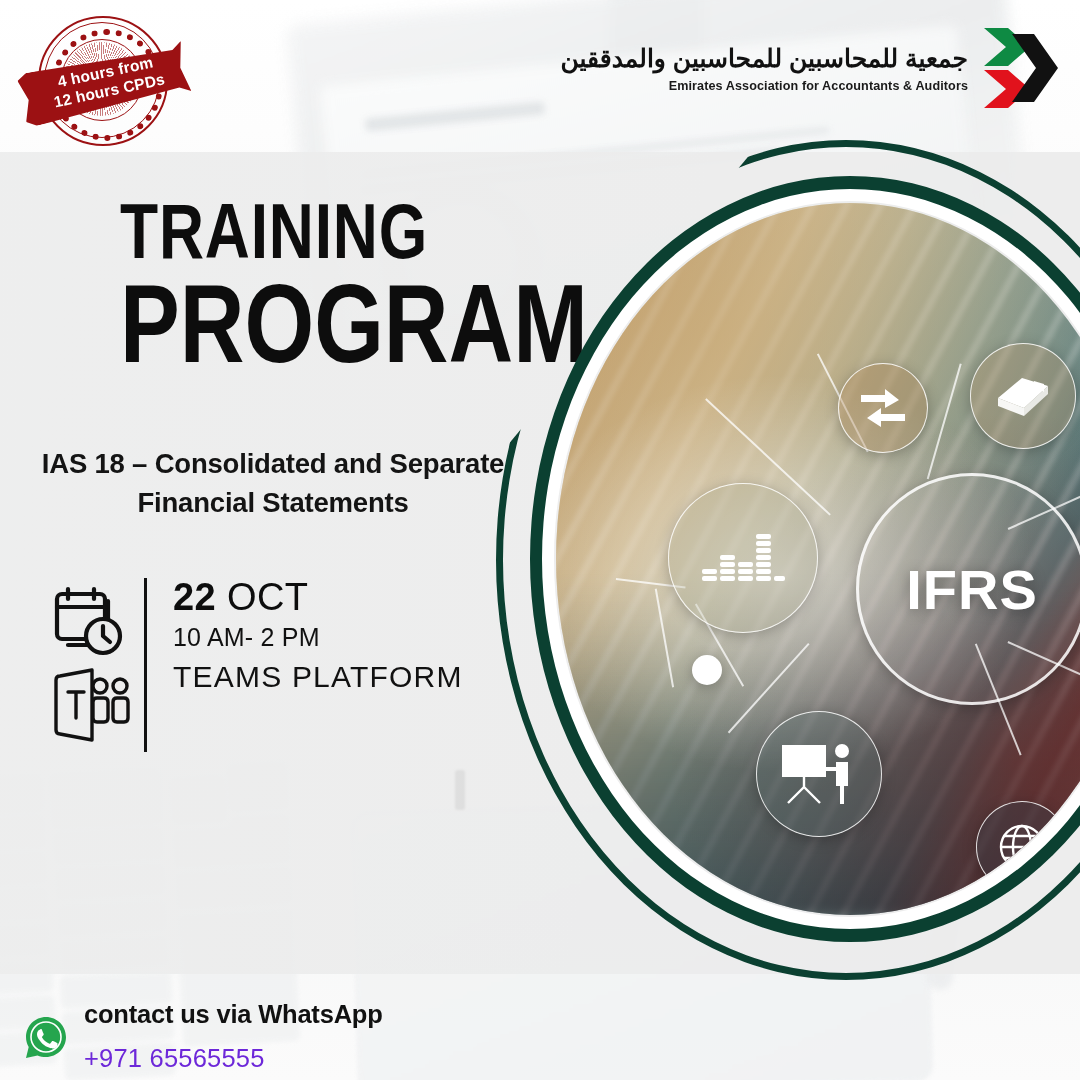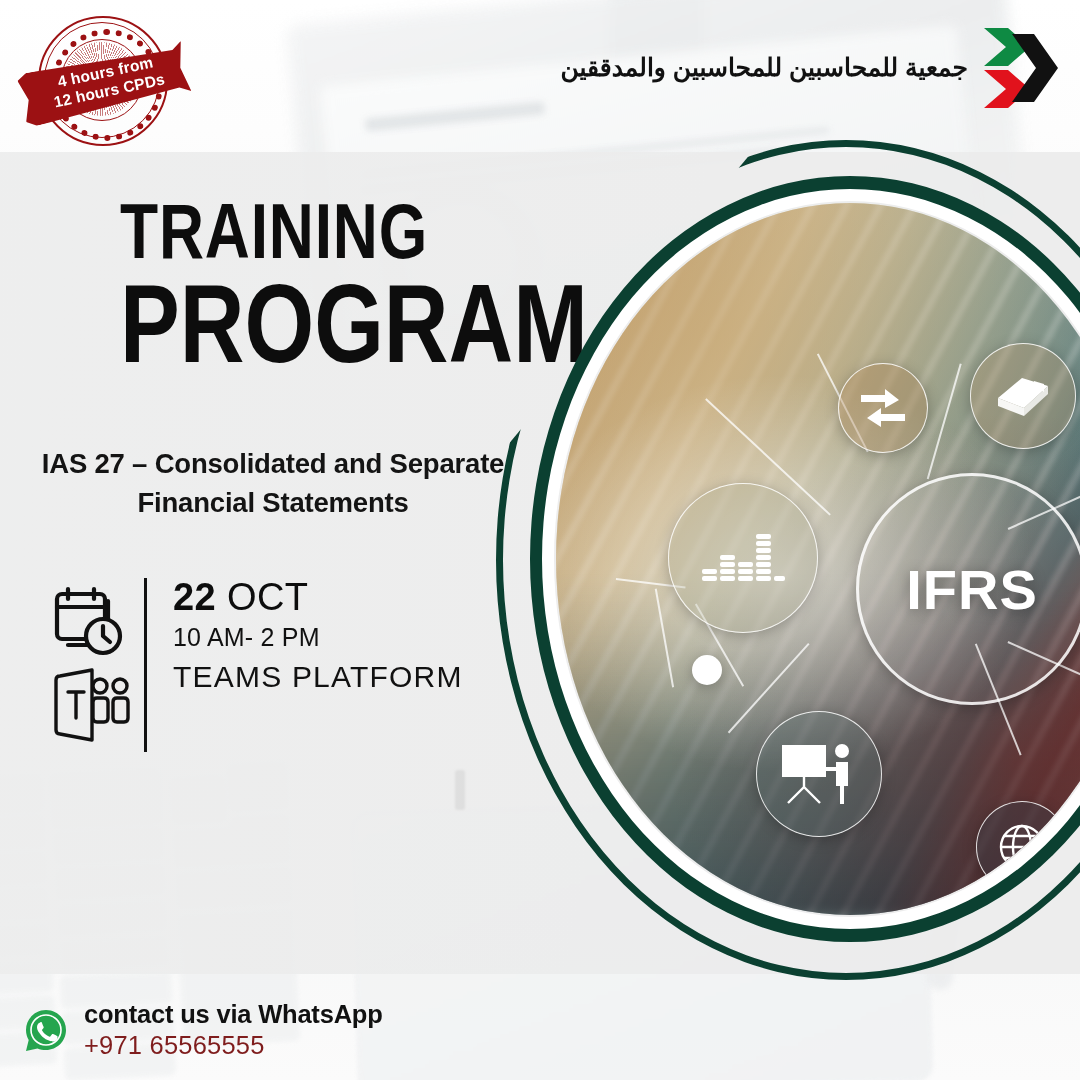--- a/index.html
+++ b/index.html
@@ -296,22 +296,22 @@
   .wa-icon { width: 48px; height: 48px; flex: none; margin-right: 14px; }
   .contact-line1 {
     font-size: 25.5px;
     font-weight: bold;
     color: #111111;
     letter-spacing: -.2px;
   }
   .contact-line2 {
     font-size: 25.5px;
     font-weight: normal;
-    color: #7f1d1d;
-    margin-top: 2px;
+    color: #6d28d9;
+    margin-top: 15px;
     letter-spacing: .2px;
   }
 
   
   .circle-wrap {
     position: absolute;
     left: 496px; top: 140px;
     width: 720px; height: 840px;
   }
   .outer-arc {
@@ -466,36 +466,37 @@
     <div class="stamp-ribbon"></div>
     <div class="stamp-ribbon-text">
       <div>4 hours from</div>
       <div>12 hours CPDs</div>
     </div>
   </div>
 
   <div class="logo">
     <div class="logo-words">
       <div class="logo-ar">جمعية للمحاسبين للمحاسبين والمدققين</div>
+      <div class="logo-en">Emirates Association for Accountants &amp; Auditors</div>
     </div>
     <div class="logo-mark">
       <svg width="82" height="84" viewBox="0 0 82 84">
         <path d="M6 2 L30 2 L52 21 L30 40 L6 40 L28 21 Z" fill="#0E8A43"></path>
         <path d="M6 44 L30 44 L52 63 L30 82 L6 82 L28 63 Z" fill="#E1121C"></path>
         <path d="M34 8 L56 8 L80 42 L56 76 L34 76 L58 42 Z" fill="#111111"></path>
       </svg>
     </div>
   </div>
 
   <div class="headline">
     <div class="h-training">TRAINING</div>
     <div class="h-program">PROGRAM</div>
   </div>
 
-  <div class="subtitle">IAS 27 – Consolidated and Separate Financial Statements</div>
+  <div class="subtitle">IAS 18 – Consolidated and Separate Financial Statements</div>
 
   <div class="info-row row-date">
     <div class="info-icon">
       <svg width="84" height="84" viewBox="0 0 84 84" fill="none" stroke="#111111" stroke-width="4.2" stroke-linecap="round" stroke-linejoin="round">
         <path d="M60 22 L60 62 Q60 66 56 66 L20 66"></path>
         <rect x="9" y="15" width="48" height="45" rx="5"></rect>
         <path d="M9 28 L57 28"></path>
         <path d="M20 10 L20 20"></path>
         <path d="M46 10 L46 20"></path>
         <circle cx="55" cy="57" r="17" fill="#ebecec"></circle>

